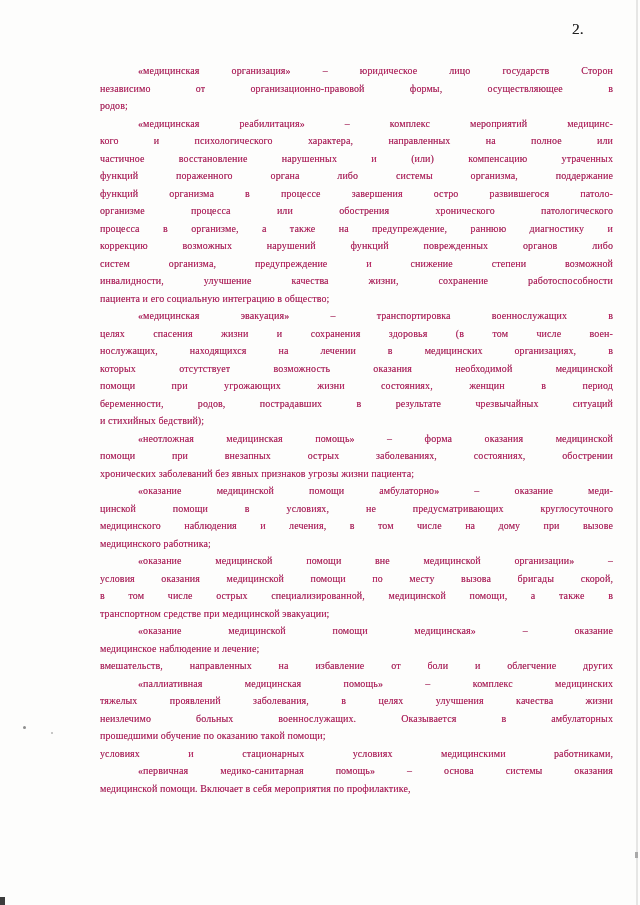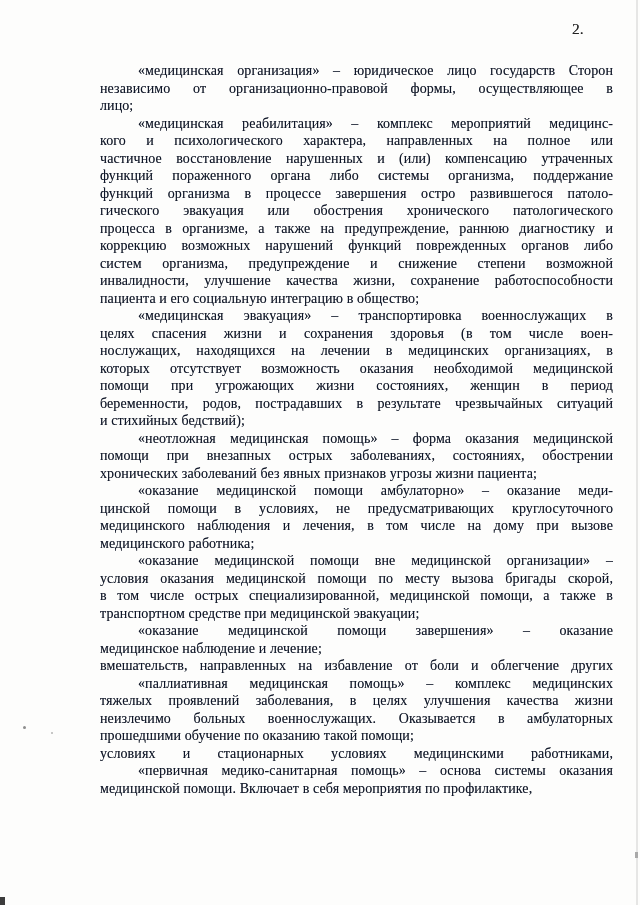--- a/index.html
+++ b/index.html
@@ -31,26 +31,26 @@
     left: 100px;
     top: 62px;
     width: 513px;
   }
   .para {
     margin: 0;
     padding: 0;
   }
   .ln {
     display: block;
-    font-size: 14px;
+    font-size: 10px;
     line-height: 17.5px;
     text-align: justify;
     text-align-last: justify;
     letter-spacing: 0.1px;
-    color: #0f172a;
+    color: #be185d;
     text-shadow: 0 0 0.45px rgba(40,40,40,0.5);
     white-space: normal;
     overflow: hidden;
     height: 17.5px;
   }
   .ln.first {
     text-indent: 38px;
   }
   .ln.end {
     text-align-last: left;
@@ -105,30 +105,30 @@
 
 <div class="page">
 
   <div class="page-number">2.</div>
 
   <div class="text-block">
 
     <p class="para">
       <span class="ln first">«медицинская организация» – юридическое лицо государств Сторон</span>
       <span class="ln">независимо от организационно-правовой формы, осуществляющее в</span>
-      <span class="ln end">лицо;</span>
+      <span class="ln end">родов;</span>
     </p>
 
     <p class="para">
       <span class="ln first">«медицинская реабилитация» – комплекс мероприятий медицинс-</span>
       <span class="ln">кого и психологического характера, направленных на полное или</span>
       <span class="ln">частичное восстановление нарушенных и (или) компенсацию утраченных</span>
       <span class="ln">функций пораженного органа либо системы организма, поддержание</span>
       <span class="ln">функций организма в процессе завершения остро развившегося патоло-</span>
-      <span class="ln">гического эвакуация или обострения хронического патологического</span>
+      <span class="ln">организме процесса или обострения хронического патологического</span>
       <span class="ln">процесса в организме, а также на предупреждение, раннюю диагностику и</span>
       <span class="ln">коррекцию возможных нарушений функций поврежденных органов либо</span>
       <span class="ln">систем организма, предупреждение и снижение степени возможной</span>
       <span class="ln">инвалидности, улучшение качества жизни, сохранение работоспособности</span>
       <span class="ln end">пациента и его социальную интеграцию в общество;</span>
     </p>
 
     <p class="para">
       <span class="ln first">«медицинская эвакуация» – транспортировка военнослужащих в</span>
       <span class="ln">целях спасения жизни и сохранения здоровья (в том числе воен-</span>
@@ -153,21 +153,21 @@
     </p>
 
     <p class="para">
       <span class="ln first">«оказание медицинской помощи вне медицинской организации» –</span>
       <span class="ln">условия оказания медицинской помощи по месту вызова бригады скорой,</span>
       <span class="ln">в том числе острых специализированной, медицинской помощи, а также в</span>
       <span class="ln end">транспортном средстве при медицинской эвакуации;</span>
     </p>
 
     <p class="para">
-      <span class="ln first">«оказание медицинской помощи завершения» – оказание</span>
+      <span class="ln first">«оказание медицинской помощи медицинская» – оказание</span>
       <span class="ln end">медицинское наблюдение и лечение;</span>
     </p>
 
     <p class="para">
       <span class="ln">вмешательств, направленных на избавление от боли и облегчение других</span>
       <span class="ln first">«паллиативная медицинская помощь» – комплекс медицинских</span>
       <span class="ln">тяжелых проявлений заболевания, в целях улучшения качества жизни</span>
       <span class="ln">неизлечимо больных военнослужащих. Оказывается в амбулаторных</span>
       <span class="ln end">прошедшими обучение по оказанию такой помощи;</span>
       <span class="ln">условиях и стационарных условиях медицинскими работниками,</span>

